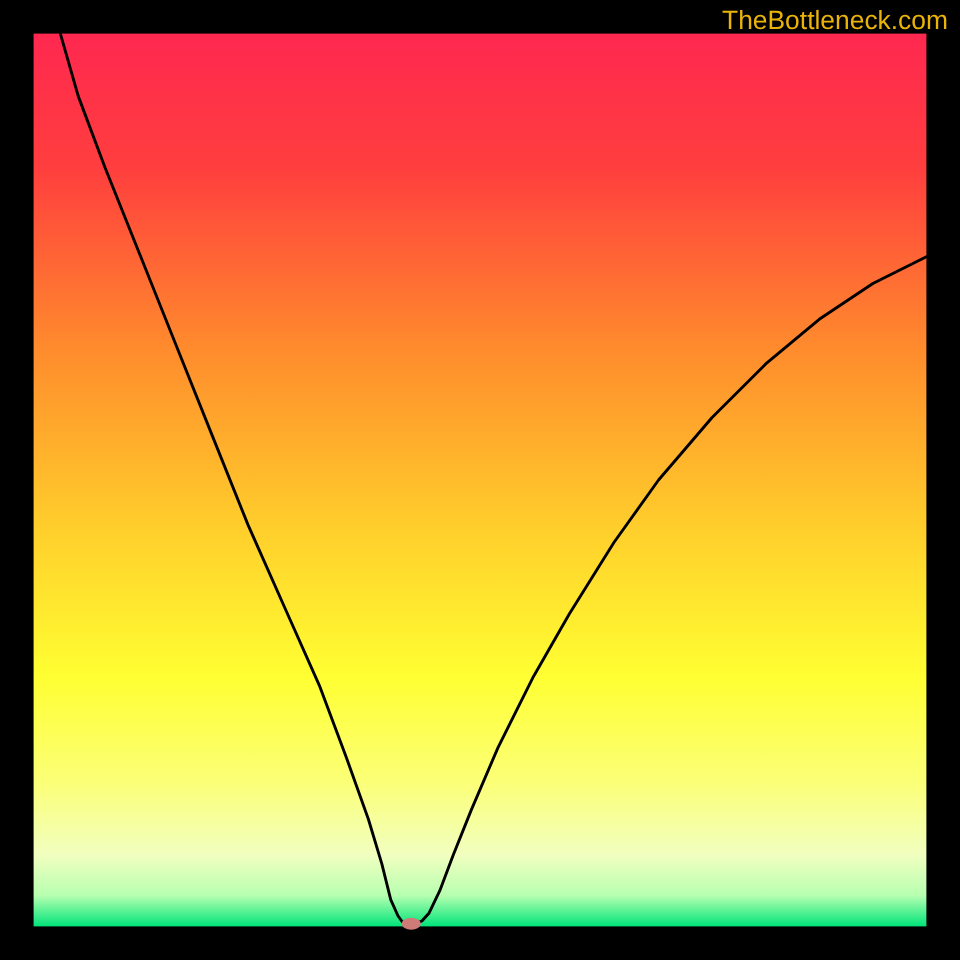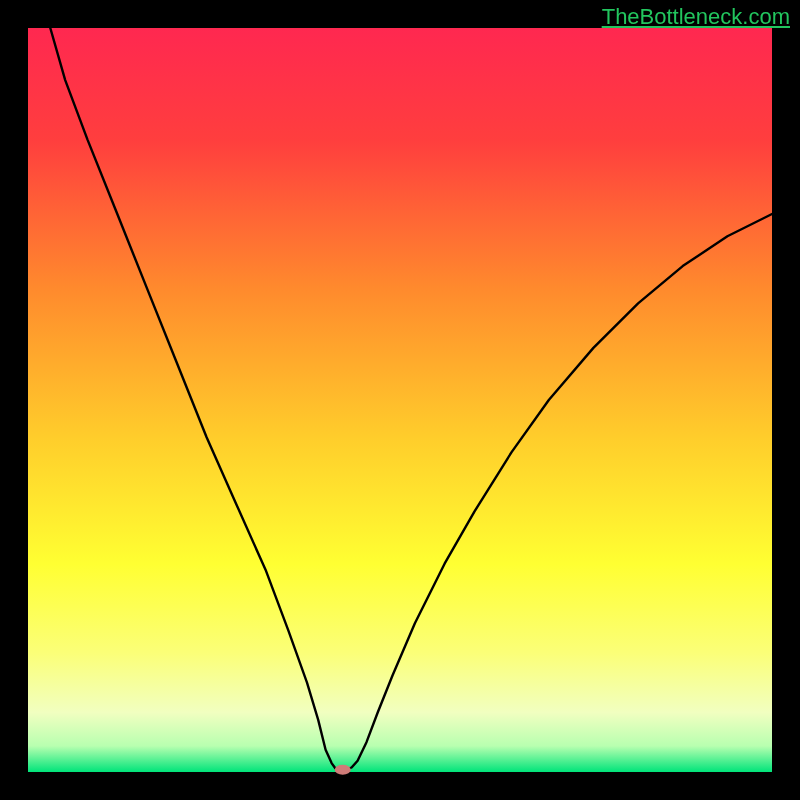--- a/index.html
+++ b/index.html
@@ -14,25 +14,24 @@
   .frame {
     position: absolute;
     top: 0; left: 0;
     width: 800px; height: 800px;
     background: #000;
   }
   .watermark {
     position: absolute;
     top: 4px;
     right: 10px;
-    color: #22c55e;
+    color: #eab308;
     font-size: 22px;
     font-weight: 500;
     user-select: none;
-    text-decoration: underline;
   }
   svg {
     position: absolute;
     top: 0; left: 0;
   }
 </style>
 </head>
 <body>
 
 <div class="frame">

